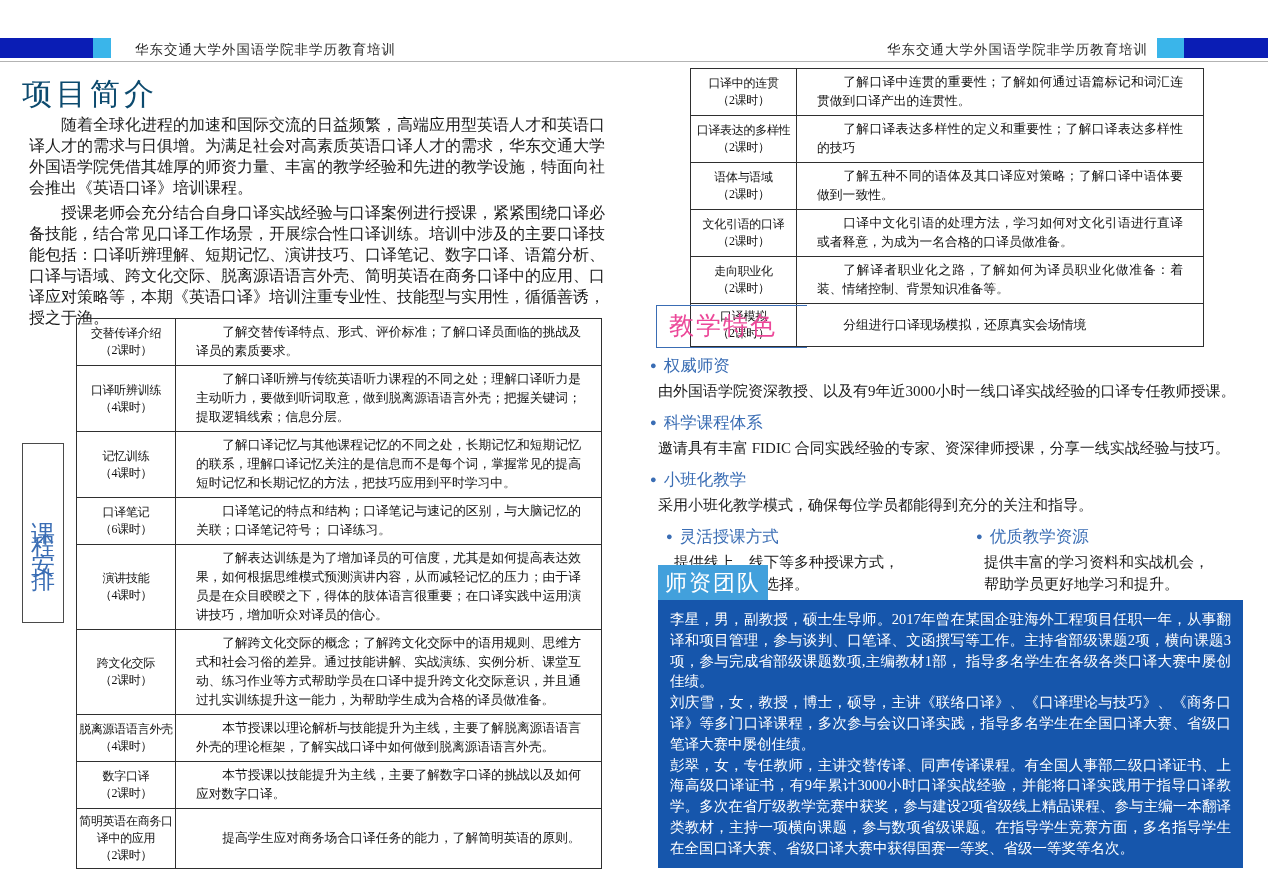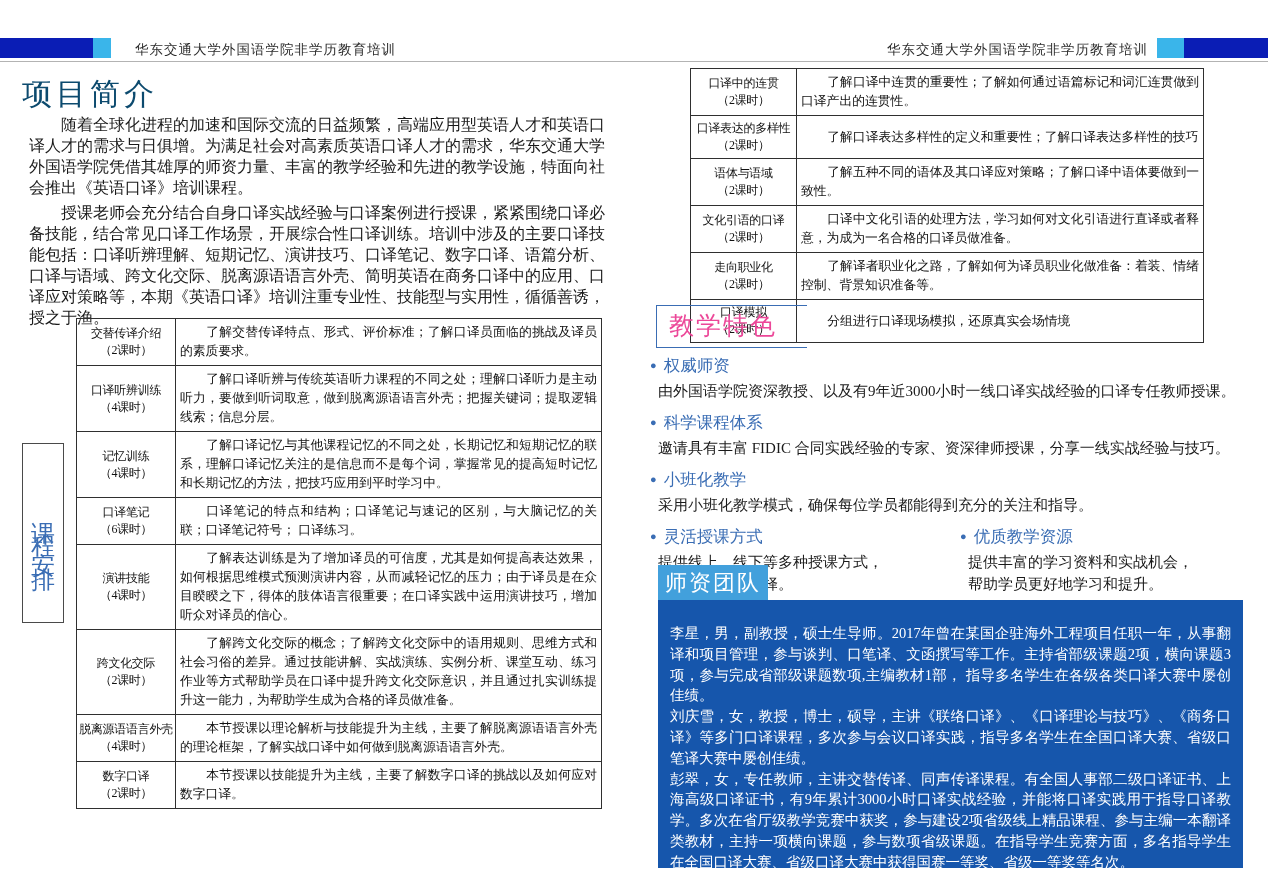--- a/index.html
+++ b/index.html
@@ -38,41 +38,41 @@
   
   table.course{position:absolute;border-collapse:collapse;table-layout:fixed;}
   #page1 table.course{left:76px;top:318px;width:526px;}
   #page2 table.course{left:56px;top:68px;width:514px;}
   table.course td{border:1px solid #2f2f2f;vertical-align:middle;}
   td.cname{width:96px;text-align:center;font-size:12px;line-height:17px;letter-spacing:-0.3px;
            padding:4px 1px;color:#111;}
   #page2 td.cname{width:103px;}
   td.cname .nm{display:block;}
   td.cname .hrs{display:block;}
-  td.cdesc{font-size:12.8px;line-height:19px;padding:4px 4px;text-indent:2.05em;text-align:justify;color:#111;}
+  td.cdesc{font-size:12.8px;line-height:19px;padding:4px 20px;text-indent:2.05em;text-align:justify;color:#111;}
 
   
   .feat-head{position:absolute;left:22px;top:305px;display:inline-block;
              border-left:1px solid #3a6db4;border-top:1px solid #3a6db4;border-bottom:1px solid #3a6db4;
              padding:3px 30px 5px 12px;}
   .feat-head h2{margin:0;font-size:25px;font-weight:500;color:#ec4899;letter-spacing:2px;}
   .feat-list{position:absolute;left:16px;top:352px;width:600px;}
   .feat-item{margin-bottom:7px;}
   .feat-h{font-size:16.5px;color:#3a6db4;line-height:26px;}
   .feat-h .dot{font-size:11px;vertical-align:2px;margin-right:7px;color:#3a6db4;}
   .feat-body{font-size:15px;line-height:22px;color:#1a1a1a;margin:1px 0 0 8px;white-space:pre-line;}
-  .feat-cols{display:flex;}
+  .feat-cols{display:flex;margin-left:16px;}
   .feat-col-left{width:310px;}
   .feat-col-right{flex:1;}
 
   
   .fac-label{position:absolute;left:24px;top:565px;width:110px;height:35px;background:#42a0dc;
              color:#fff;font-size:22px;letter-spacing:2px;display:flex;align-items:center;justify-content:center;text-align:right;}
   .fac-box{position:absolute;left:24px;top:600px;width:585px;height:268px;background:#1656ac;
-           box-sizing:border-box;padding:23px 12px;color:#fff;}
+           box-sizing:border-box;padding:9px 12px;color:#fff;}
   .fac-box p{margin:0;font-size:14.5px;line-height:20.8px;text-align:justify;}
 </style>
 </head>
 <body>
 
 <div class="page" id="page1">
   <div class="bar navy"></div>
   <div class="bar lite"></div>
   <div class="hdr-text">华东交通大学外国语学院非学历教育培训</div>
   <div class="hdr-rule"></div>
@@ -138,20 +138,27 @@
             <span class="hrs">（4课时）</span>
           </td>
         <td class="cdesc">本节授课以理论解析与技能提升为主线，主要了解脱离源语语言外壳的理论框架，了解实战口译中如何做到脱离源语语言外壳。</td>
       </tr>
       <tr>
         <td class="cname">
             <span class="nm">数字口译</span>
             <span class="hrs">（2课时）</span>
           </td>
         <td class="cdesc">本节授课以技能提升为主线，主要了解数字口译的挑战以及如何应对数字口译。</td>
+      </tr>
+      <tr>
+        <td class="cname">
+            <span class="nm">简明英语在商务口译中的应用</span>
+            <span class="hrs">（2课时）</span>
+          </td>
+        <td class="cdesc">提高学生应对商务场合口译任务的能力，了解简明英语的原则。</td>
       </tr>
     </tbody>
   </table>
 </div>
 
 <div class="divider"></div>
 
 <div class="page" id="page2">
   <div class="hdr-text">华东交通大学外国语学院非学历教育培训</div>
   <div class="bar lite"></div>

